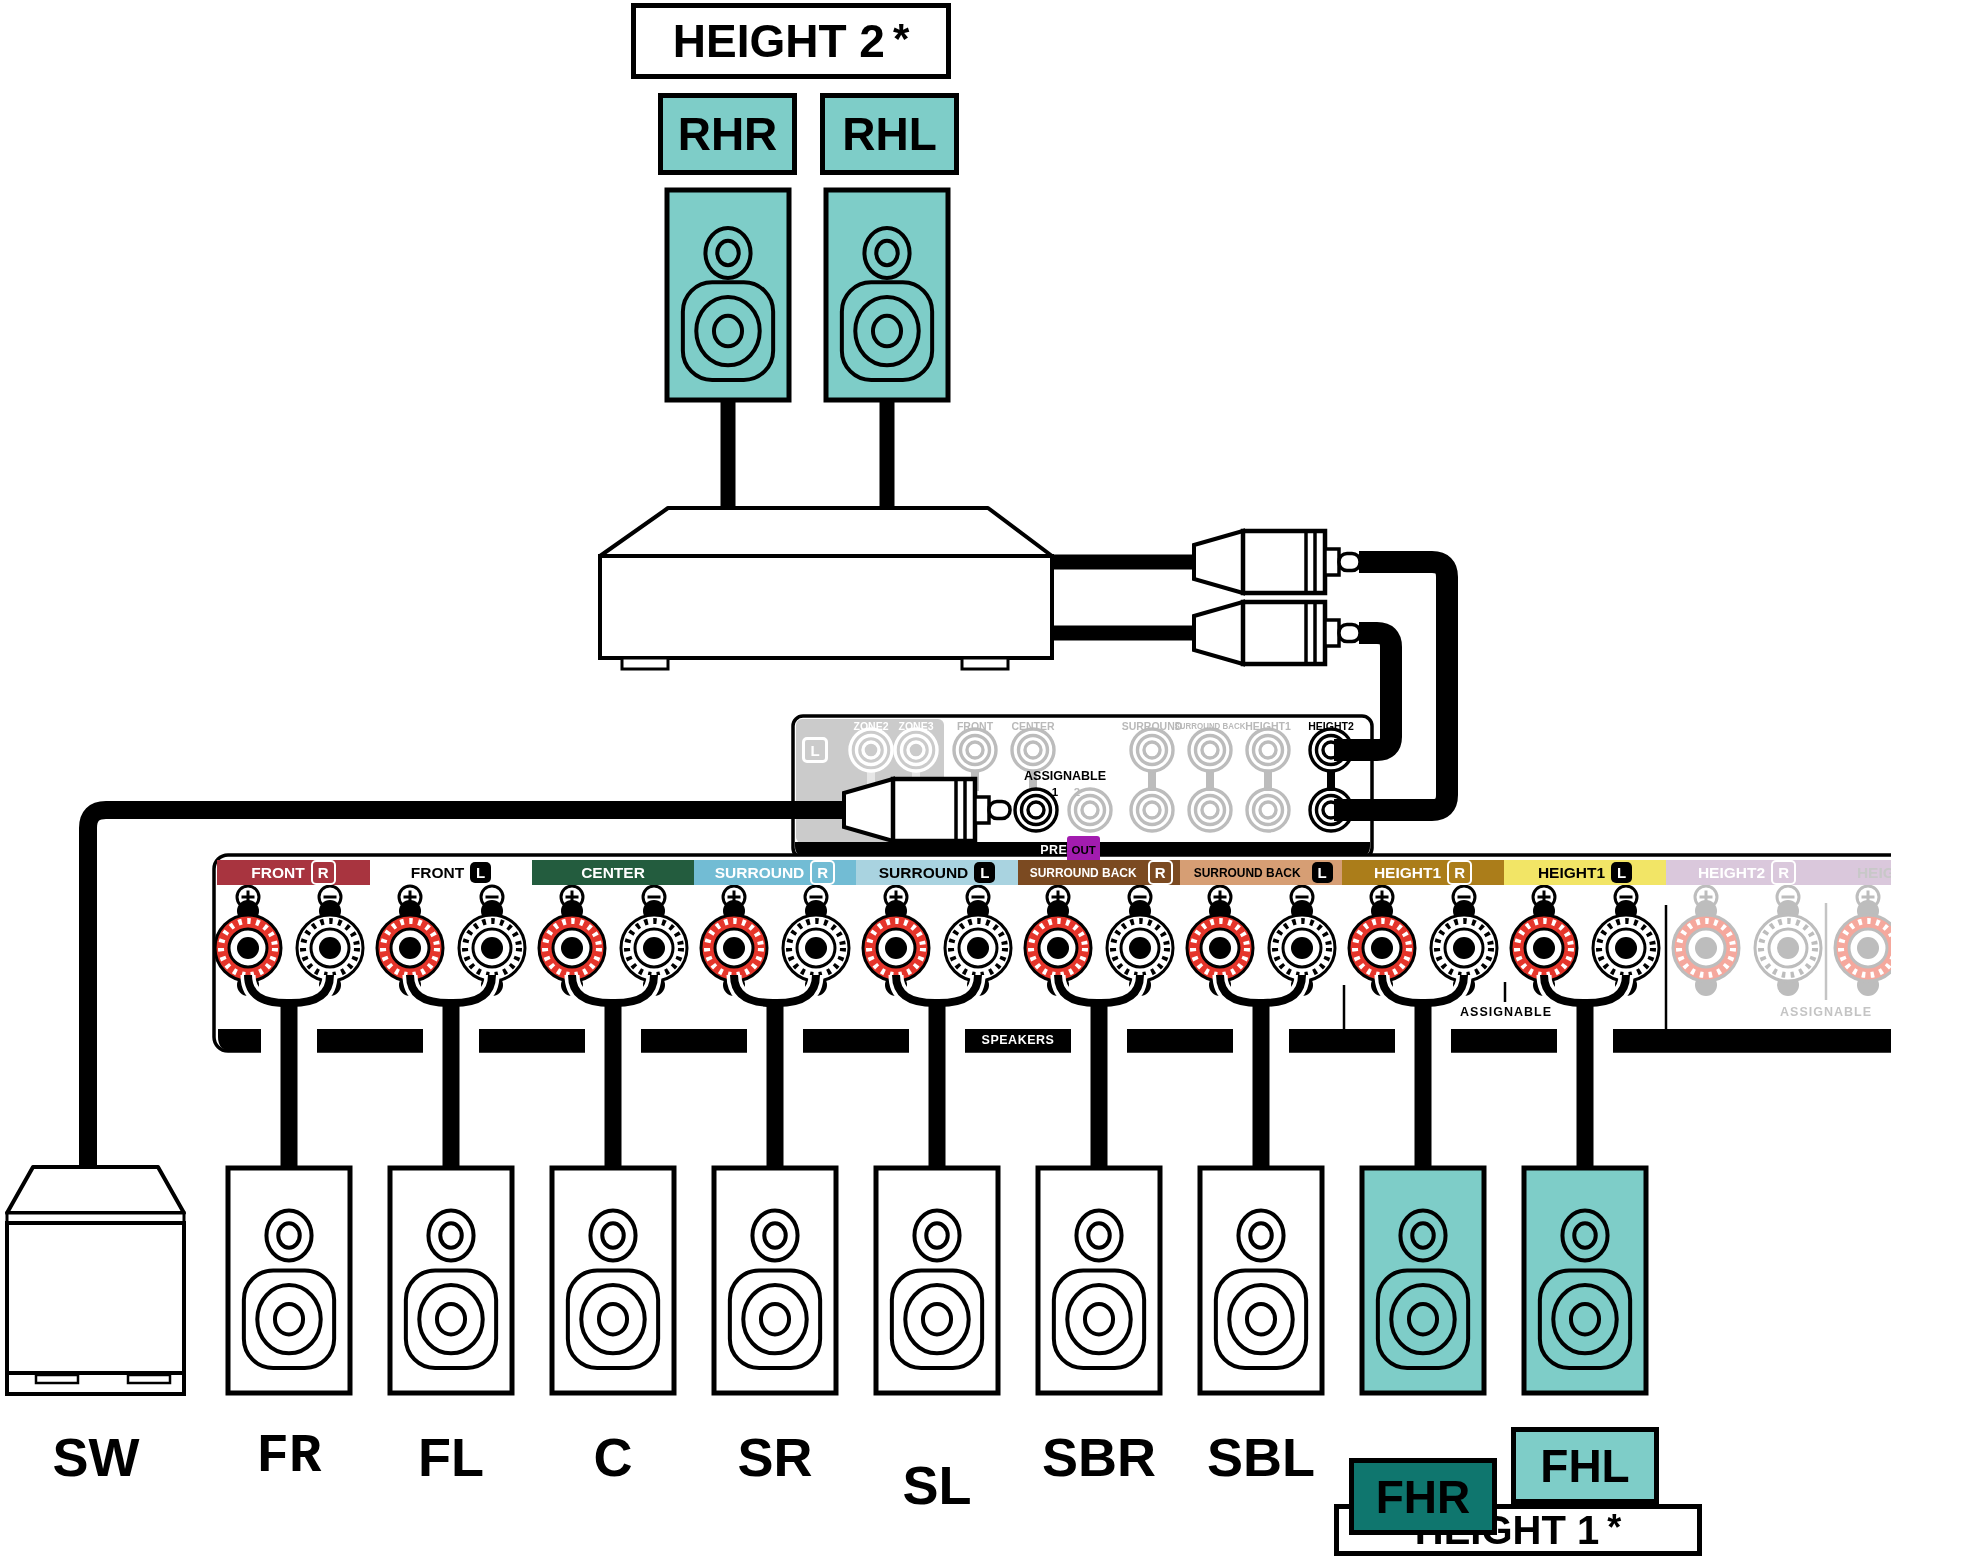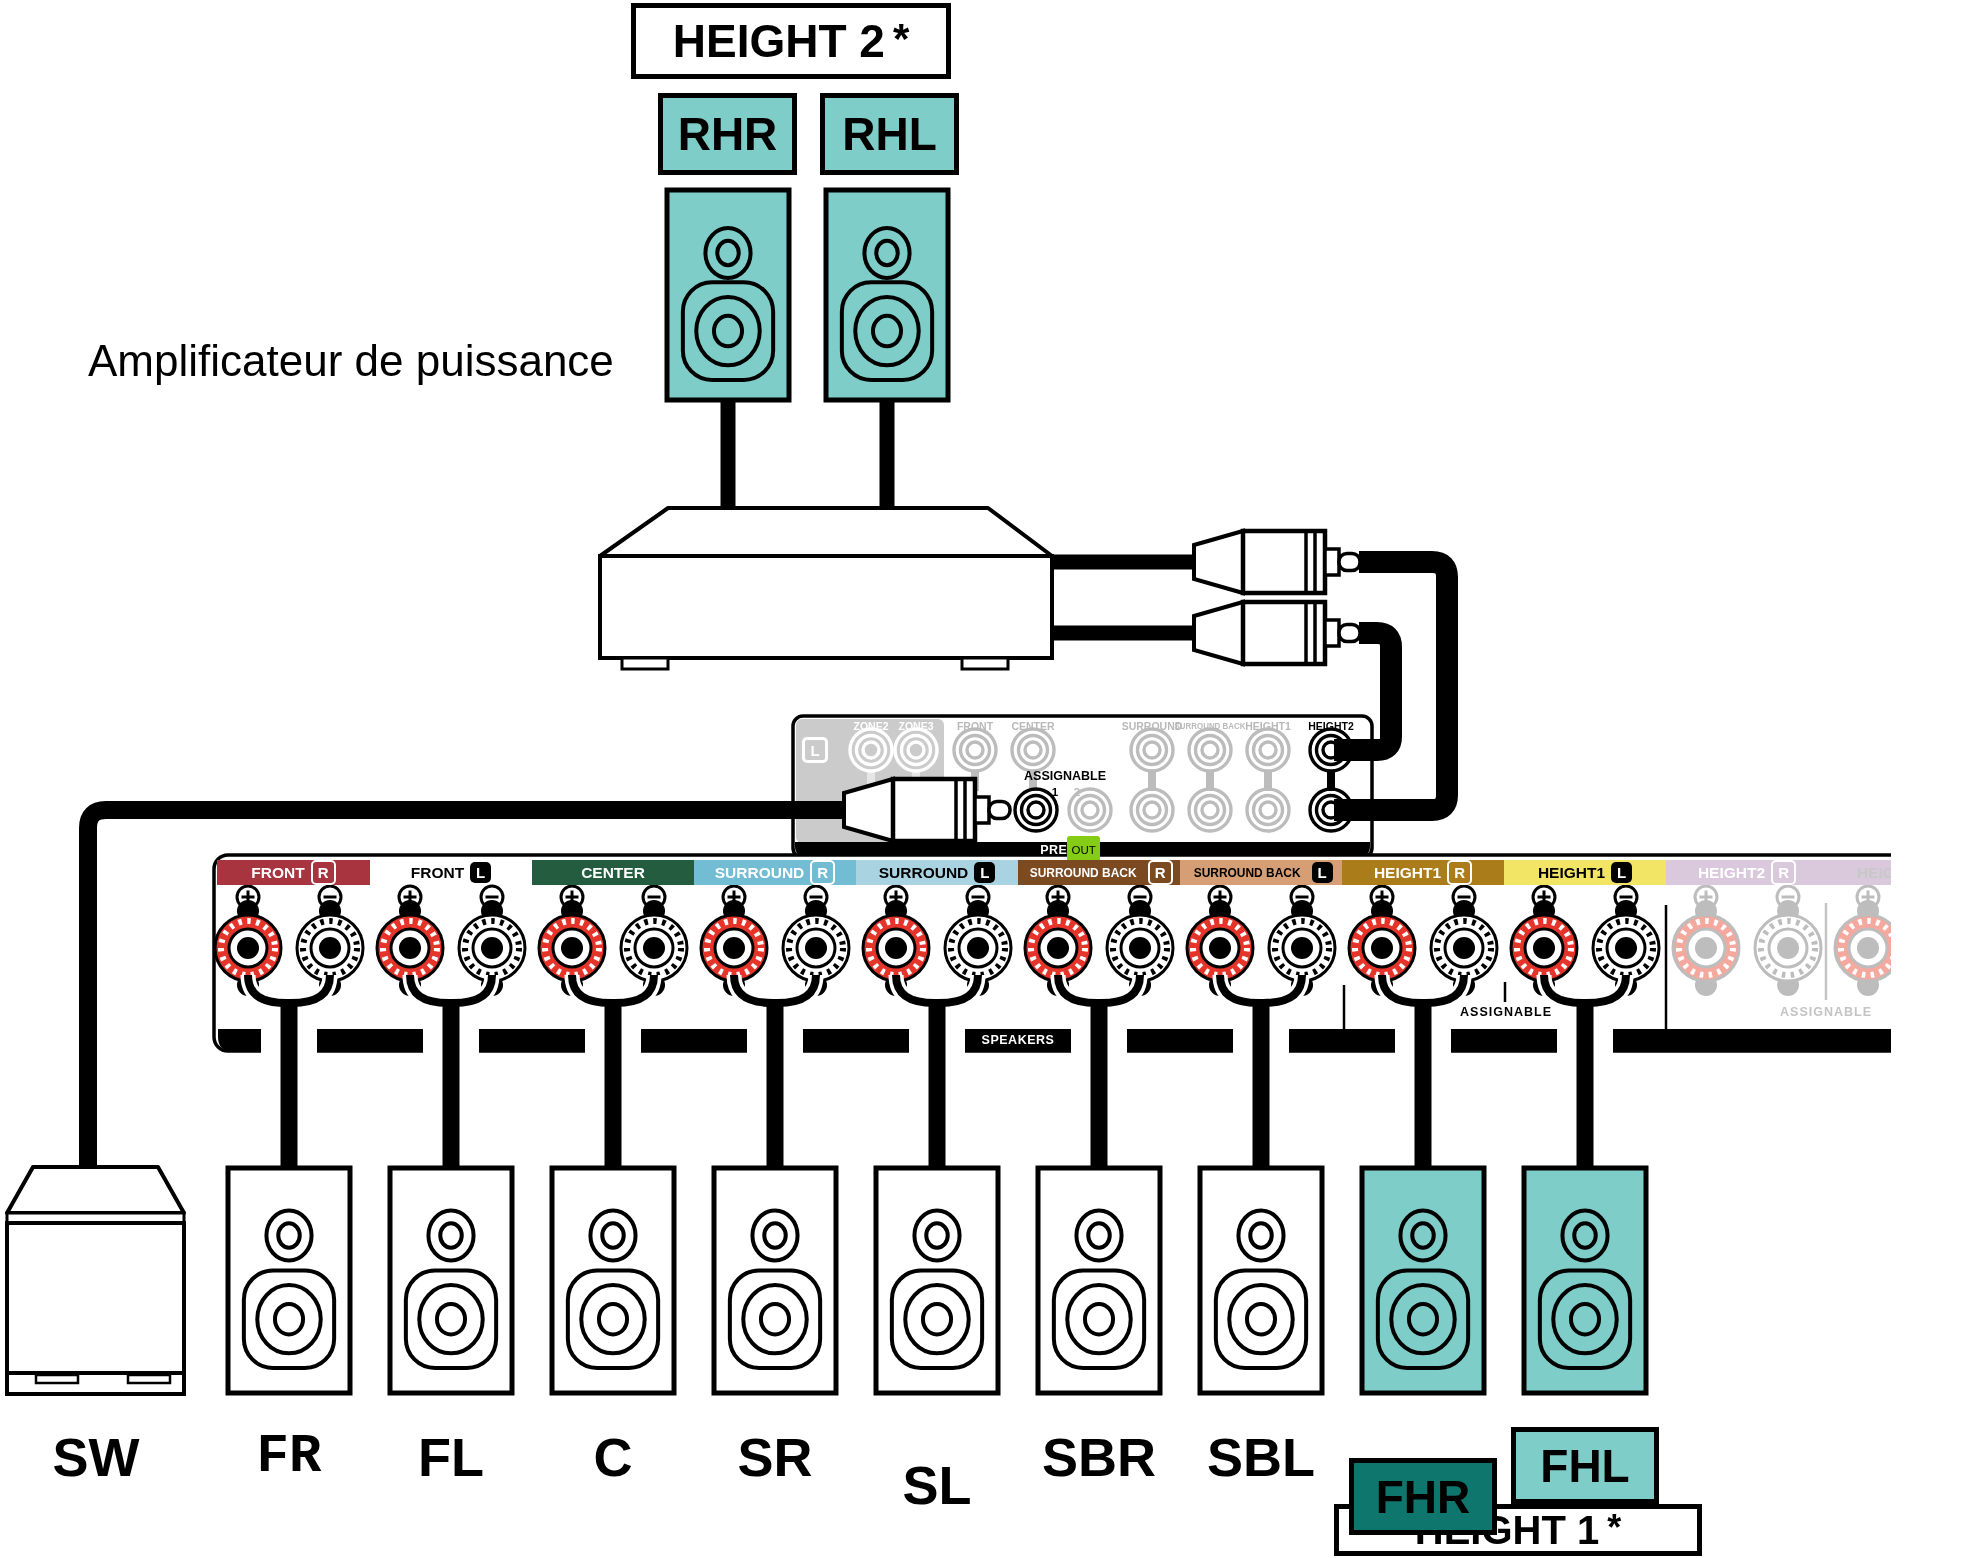--- a/index.html
+++ b/index.html
@@ -25,21 +25,21 @@
             font-size:10.5px;color:#b9b9b9;white-space:nowrap}
   .po-label.white{color:#fff}
   .po-label.black{color:#000}
   .po-label.cond{font-size:9px;transform:scaleX(.88)}
   .ctr{display:flex;align-items:center;justify-content:center;text-align:center}
   .bottom-label{position:absolute;box-sizing:border-box;text-align:center;font-weight:700;
                 font-size:54px;color:#000}
   .bar-text{color:#fff;font-weight:700;font-size:12.5px;letter-spacing:.5px}
   .asg{font-weight:700;font-size:12.5px;letter-spacing:1px}
   .lbadge{border:3px solid #fff;border-radius:5px;color:#fff;font-weight:700;font-size:15px}
-  .out-box{background:#84cc16;color:#000;border-radius:3px;padding:8px 4px;font-size:11.5px;font-weight:400}
+  .out-box{background:#a21caf;color:#000;border-radius:3px;padding:8px 4px;font-size:11.5px;font-weight:700}
 </style>
 </head>
 <body>
 
 <div id="canvas">
   <svg id="art" width="1987" height="1558" viewBox="0 0 1987 1558">
       <rect x="720.5" y="395" width="15" height="118" fill="#000"></rect>
       <rect x="879.5" y="395" width="15" height="118" fill="#000"></rect>
       <g>
         <rect x="667" y="190" width="122" height="210" fill="#7ecdc8" stroke="#000" stroke-width="5"></rect>
@@ -511,21 +511,20 @@
     <span class="ast">*</span>
   </div>
 
   <div class="abs tag" style="left:658px;top:93px;width:139px;height:82px;background:#7ecdc8">
     <span>RHR</span>
   </div>
   <div class="abs tag" style="left:820px;top:93px;width:139px;height:82px;background:#7ecdc8">
     <span>RHL</span>
   </div>
 
-  <div class="abs amp-label" style="left:88px;top:336px">Amplificateur de puissance</div>
 
   <div class="po-label white ctr" style="left:841px;top:719px;width:60px;height:14px">ZONE2</div>
   <div class="po-label white ctr" style="left:886px;top:719px;width:60px;height:14px">ZONE3</div>
   <div class="abs ctr lbadge" style="left:802px;top:737px;width:26px;height:26px">L</div>
 
   <div class="po-label black ctr" style="left:1003px;top:769px;width:124px;height:14px;font-size:12.5px">ASSIGNABLE</div>
   <div class="po-label black ctr" style="left:1046px;top:785px;width:18px;height:13px;font-size:11.5px">1</div>
   <div class="po-label ctr" style="left:1068px;top:785px;width:18px;height:13px;font-size:11.5px">2</div>
 
   <div class="abs ctr" style="left:1010px;top:842px;width:120px;height:16px;">

